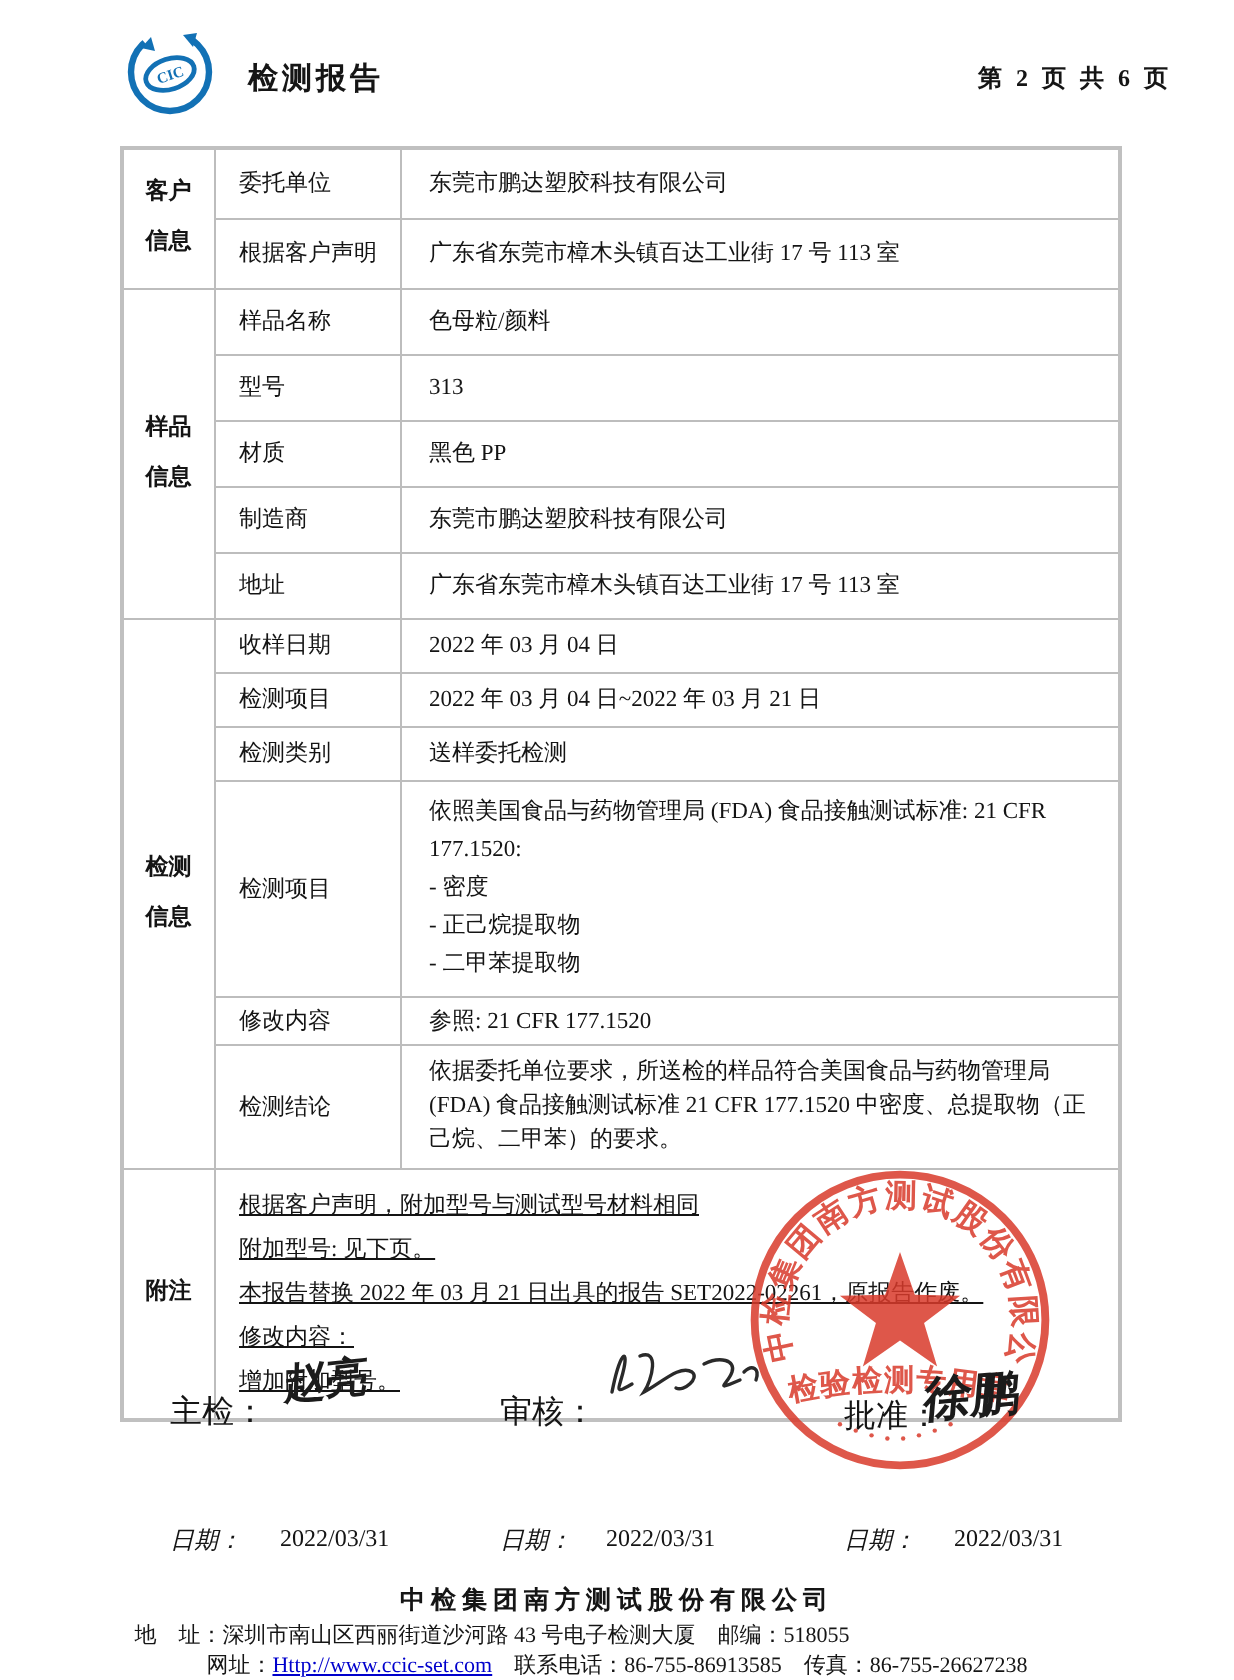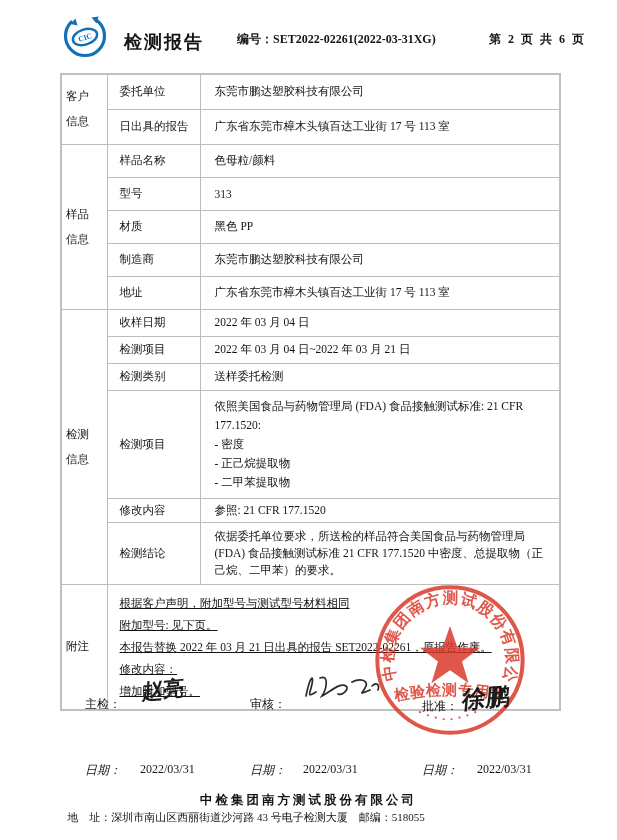--- a/index.html
+++ b/index.html
@@ -2,40 +2,40 @@
 <html><head>
 <meta charset="utf-8">
 <style>
   * { margin:0; padding:0; box-sizing:border-box; }
   html,body { background:#ffffff; }
   body { font-family:"Liberation Serif","DejaVu Serif",serif; color:#151515; }
   .page { position:relative; width:617px; height:840px; background:#ffffff; overflow:hidden; }
 
   
   .hdr-logo { position:absolute; left:62px; top:13px; width:46px; height:46px; }
-  .hdr-title { position:absolute; left:124px; top:30px; font-size:18px; font-weight:bold; letter-spacing:2px; }
+  .hdr-title { position:absolute; left:124px; top:30px; font-size:15px; font-weight:bold; letter-spacing:2px; }
   .hdr-no { position:absolute; left:237px; top:31px; font-size:12px; font-weight:bold; }
   .hdr-page { position:absolute; left:489px; top:31px; font-size:12px; font-weight:bold; letter-spacing:2px; }
 
   
   table.report { position:absolute; left:60px; top:73px; width:499px;
     border-collapse:collapse; table-layout:fixed; font-size:11.5px; color:#141414; }
   table.report, table.report td { border:1px solid #bdbdbd; }
   table.report { border:2px solid #c0c0c0; }
-  td.sec { vertical-align:middle; line-height:25px; padding:0 4px; }
+  td.sec { text-align:center; vertical-align:middle; line-height:25px; padding:0 4px;font-weight:bold; }
   td.lbl { padding:0 4px 0 12px; vertical-align:middle; }
   td.val { padding:2px 10px 2px 14px; vertical-align:middle;margin-left:28px; }
   tr.h35 { height:35px; } tr.h33 { height:33px; } tr.h27 { height:27px; } tr.h24 { height:24px; }
   td.multiline { padding:6px 10px 6px 14px; line-height:19px; vertical-align:middle; }
   td.conclusion { padding:5px 10px 5px 14px; line-height:17px; vertical-align:middle; }
   td.notes { padding:7px 10px 7px 12px; line-height:22px; vertical-align:middle;text-decoration:underline; }
 
   
   .abs { position:absolute; }
-  .sig-label { font-size:12px; z-index:1; }
+  .sig-label { font-size:16px; z-index:1; }
   .sig-name { font-size:21px; font-weight:bold; color:#1b1b1b; transform:rotate(-6deg) skewX(-8deg); display:inline-block; z-index:3; }
   .sig-name.big { font-size:24px; transform:rotate(-5deg) skewX(-10deg); }
   .date-label { font-size:12px;font-style:italic; }
   .date-val { font-size:12px; }
 
   
   .stamp { position:absolute; left:371px; top:581px; width:158px; height:158px; z-index:2; opacity:0.85; }
 
   
   .ft-company { position:absolute; left:0; top:792px; width:617px; text-align:center;
@@ -53,41 +53,40 @@
     <circle cx="23" cy="23" r="19.5" fill="none" stroke="#1271b5" stroke-width="3.2"></circle>
     <path d="M 33.5,6.5 A 19.5,19.5 0 0 0 10.5,8.5" fill="none" stroke="#ffffff" stroke-width="5"></path>
     <polygon points="36.5,3.5 29.5,4.5 34.5,10.5" fill="#1271b5"></polygon>
     <polygon points="8.5,11 13.5,5.5 15.5,12.5" fill="#1271b5"></polygon>
     <g transform="rotate(-18 23 24)">
       <ellipse cx="23" cy="24" rx="12.5" ry="7.6" fill="none" stroke="#1271b5" stroke-width="2.4"></ellipse>
       <text x="23" y="27" text-anchor="middle" font-size="7.5" font-weight="bold" fill="#1271b5" font-family="Liberation Serif, serif">CIC</text>
     </g>
   </svg>
   <div class="hdr-title">检测报告</div>
-  <div class="hdr-no">编号：SET2022-02261(2022-03-31XG)</div>
   <div class="hdr-page">第 2 页 共 6 页</div>
 
   <table class="report">
     <colgroup>
         <col style="width:46px">
         <col style="width:93px">
         <col style="width:360px">
       </colgroup>
 
     <tbody>
         <tr class="h35">
       <td class="sec" rowspan="2">
         <div>客户</div>
         <div>信息</div>
       </td>
       <td class="lbl">委托单位</td>
       <td class="val">东莞市鹏达塑胶科技有限公司</td>
     </tr>
     <tr class="h35">
-      <td class="lbl">日出具的报告</td>
+      <td class="lbl">根据客户声明</td>
       <td class="val">广东省东莞市樟木头镇百达工业街 17 号 113 室</td>
     </tr>
 
     <tr class="h33">
       <td class="sec" rowspan="5">
         <div>样品</div>
         <div>信息</div>
       </td>
       <td class="lbl">样品名称</td>
       <td class="val">色母粒/颜料</td>
@@ -198,14 +197,17 @@
 
   <div class="abs date-label" style="left:85px; top:762px;">日期：</div>
   <div class="abs date-val" style="left:140px; top:762px;">2022/03/31</div>
   <div class="abs date-label" style="left:250px; top:762px;">日期：</div>
   <div class="abs date-val" style="left:303px; top:762px;">2022/03/31</div>
   <div class="abs date-label" style="left:422px; top:762px;">日期：</div>
   <div class="abs date-val" style="left:477px; top:762px;">2022/03/31</div>
 
   <div class="ft-company">中检集团南方测试股份有限公司</div>
   <div class="ft-addr">地　址：深圳市南山区西丽街道沙河路 43 号电子检测大厦　邮编：518055</div>
+  <div class="ft-web">
+    <span>网址：</span><a href="#">Http://www.ccic-set.com</a><span>　联系电话：86-755-86913585　传真：86-755-26627238</span>
+  </div>
 
 </div>
 
 </body></html>

